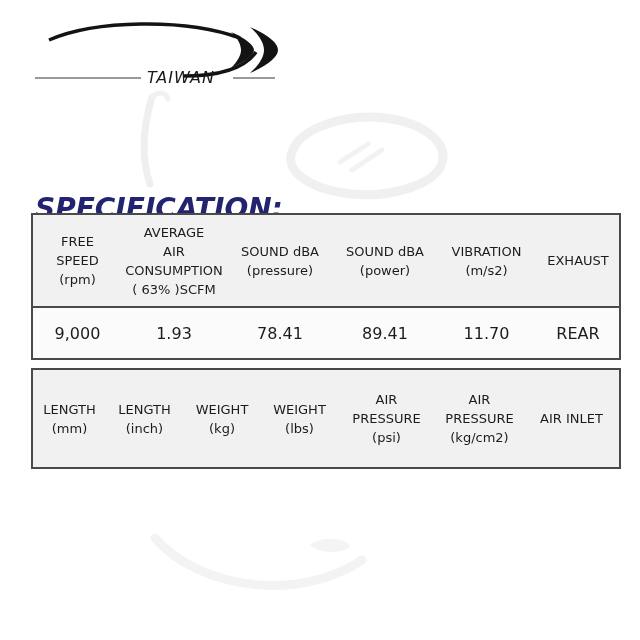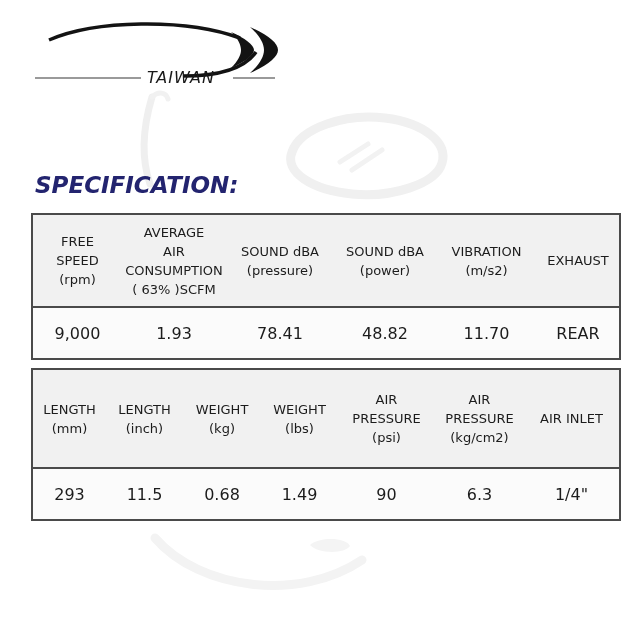--- a/index.html
+++ b/index.html
@@ -22,22 +22,22 @@
   .region-line{position:absolute;height:2px;background:#9a9a9a;top:53px;}
   .region-line.left{left:0;width:106px;}
   .region-line.right{left:198px;width:42px;}
   .region-text{
     position:absolute;left:112px;top:44px;
     font-size:16px;font-weight:normal;font-style:italic;
     letter-spacing:1px;color:#1a1a1a;white-space:nowrap;
   }
   
   .spec-heading{
-    position:absolute;left:35px;top:172px;z-index:2;
-    font-size:23px;font-weight:bold;font-style:italic;
+    position:absolute;left:35px;top:192px;z-index:2;
+    font-size:28px;font-weight:bold;font-style:italic;
     color:#23246f;letter-spacing:0px;white-space:nowrap;
   }
   
   table.spec{
     position:absolute;left:31px;width:588px;z-index:2;
     border-collapse:collapse;table-layout:fixed;
     background:#0369a1;border:2px solid #4a4a4a;
     color:#1c1c1c;
   }
   table.spec.t1{top:213px;}
@@ -106,21 +106,21 @@
     <th>SOUND dBA
 (power)</th>
     <th>VIBRATION
 (m/s2)</th>
     <th>EXHAUST</th>
   </tr>
   <tr>
     <td>9,000</td>
     <td>1.93</td>
     <td>78.41</td>
-    <td>48.82</td>
+    <td>89.41</td>
     <td>11.70</td>
     <td>REAR</td>
   </tr>
 </tbody>
   </table>
 
 <table class="spec t2">
   <colgroup>
     <col style="width:74px">
       <col style="width:77px">
@@ -141,23 +141,14 @@
     <th>WEIGHT
 (lbs)</th>
     <th>AIR
 PRESSURE
 (psi)</th>
     <th>AIR
 PRESSURE
 (kg/cm2)</th>
     <th>AIR INLET</th>
   </tr>
-  <tr>
-    <td>293</td>
-    <td>11.5</td>
-    <td>0.68</td>
-    <td>1.49</td>
-    <td>90</td>
-    <td>6.3</td>
-    <td>1/4"</td>
-  </tr>
 </tbody>
   </table>
 
 </body></html>

